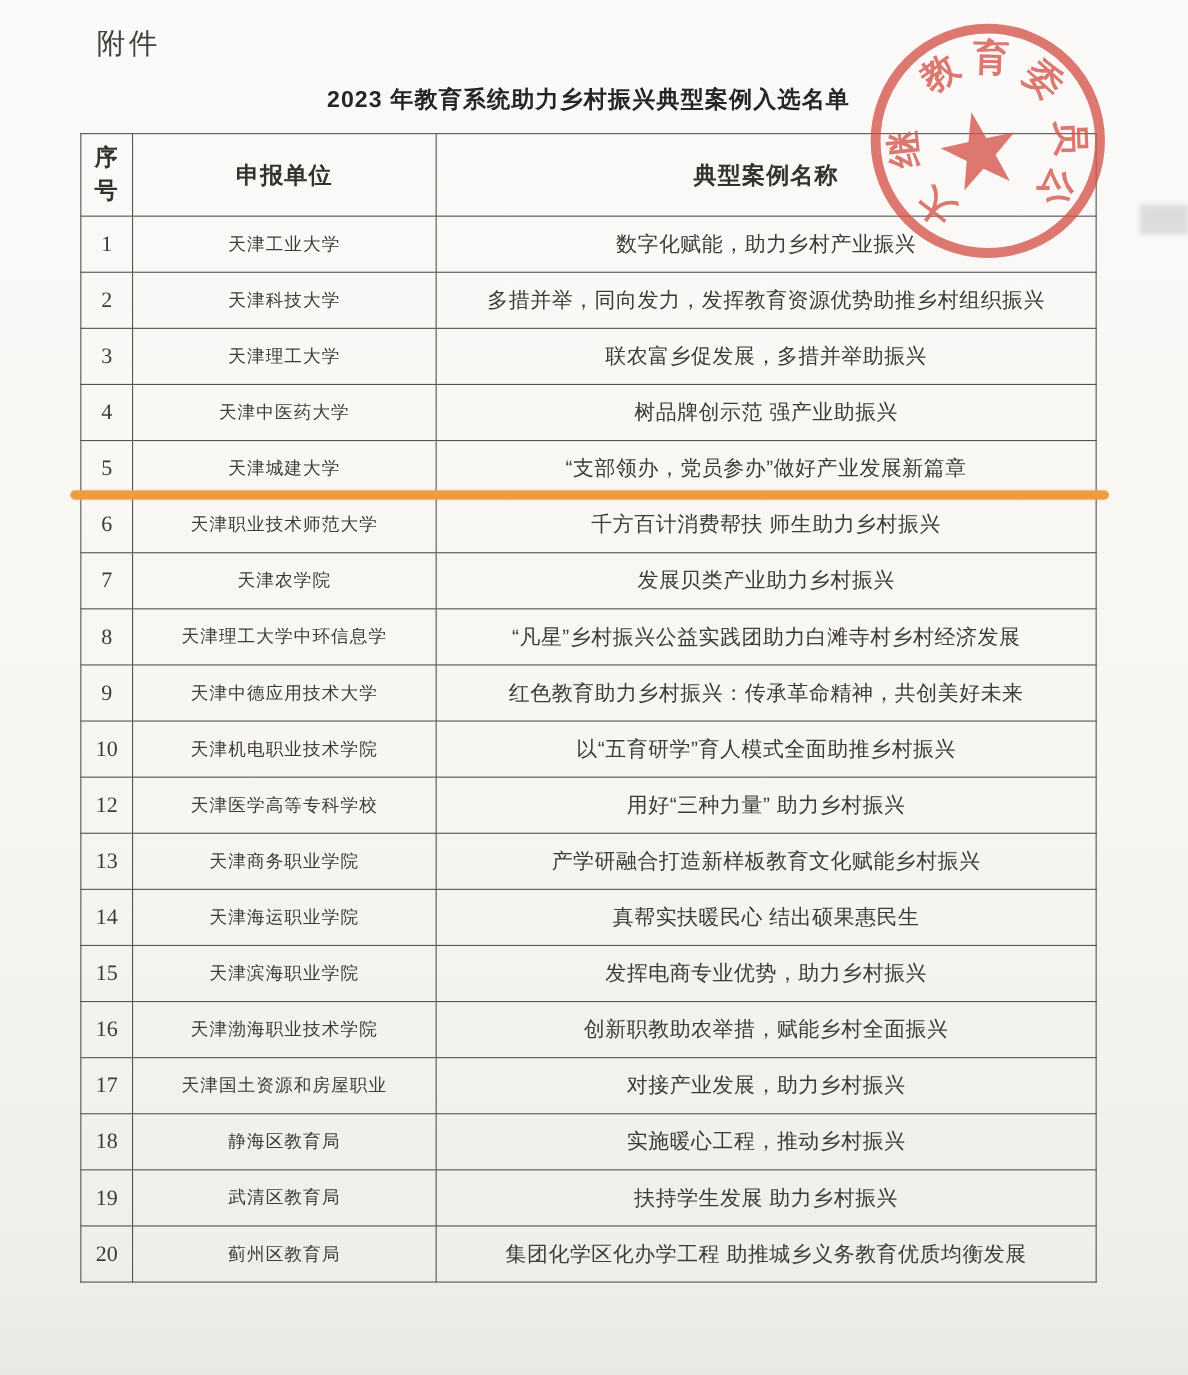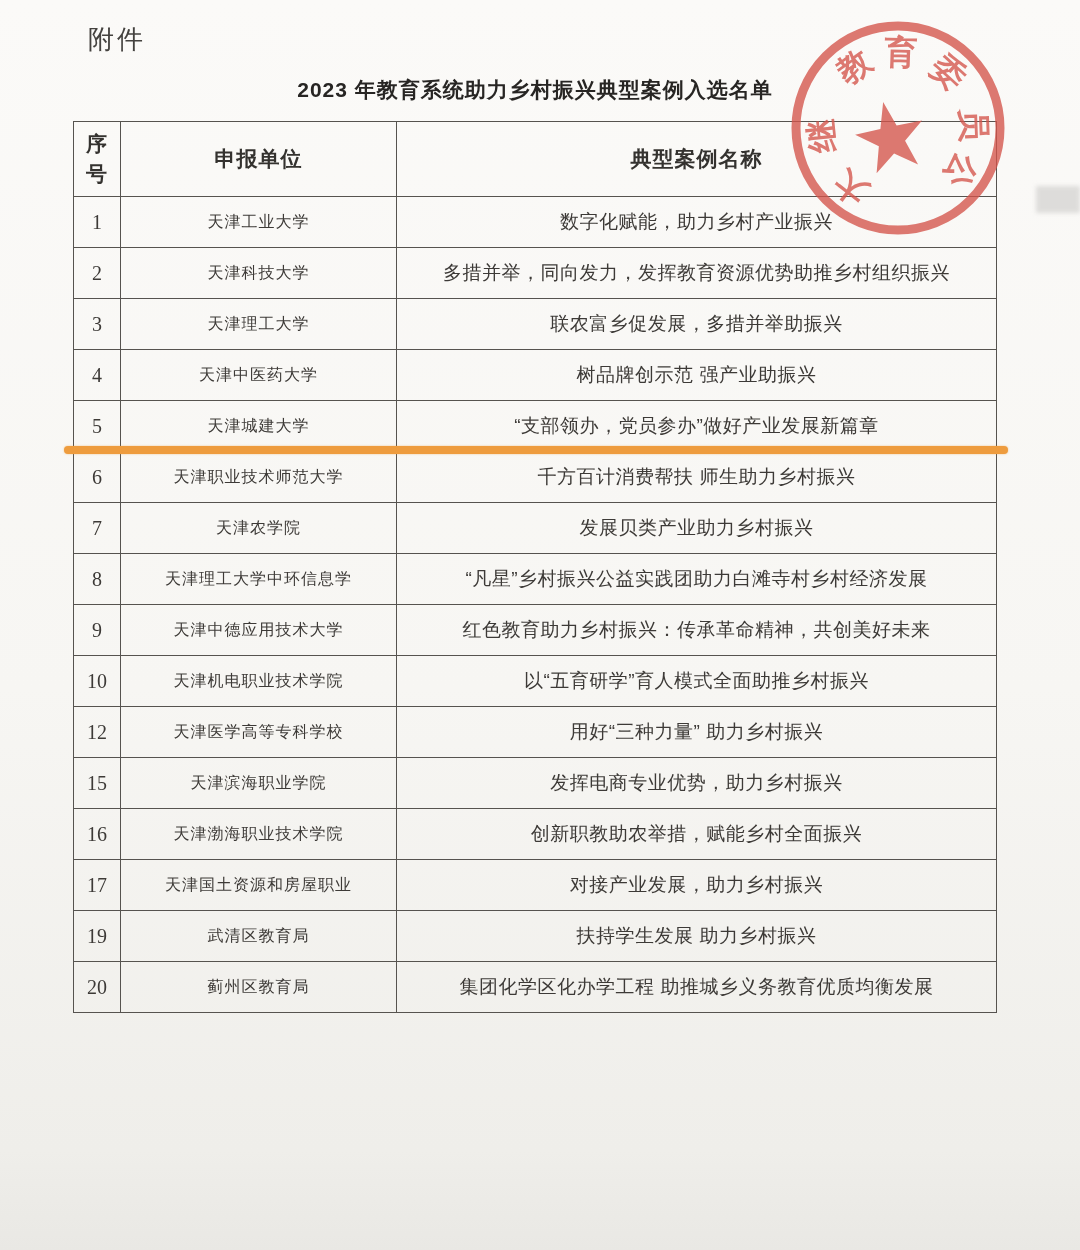--- a/index.html
+++ b/index.html
@@ -137,33 +137,48 @@
           <td class="c-index">10</td>
           <td class="c-unit">天津机电职业技术学院</td>
           <td class="c-case">以“五育研学”育人模式全面助推乡村振兴</td>
         </tr>
         <tr>
           <td class="c-index">12</td>
           <td class="c-unit">天津医学高等专科学校</td>
           <td class="c-case">用好“三种力量” 助力乡村振兴</td>
         </tr>
         <tr>
+          <td class="c-index">13</td>
+          <td class="c-unit">天津商务职业学院</td>
+          <td class="c-case">产学研融合打造新样板教育文化赋能乡村振兴</td>
+        </tr>
+        <tr>
+          <td class="c-index">14</td>
+          <td class="c-unit">天津海运职业学院</td>
+          <td class="c-case">真帮实扶暖民心 结出硕果惠民生</td>
+        </tr>
+        <tr>
           <td class="c-index">15</td>
           <td class="c-unit">天津滨海职业学院</td>
           <td class="c-case">发挥电商专业优势，助力乡村振兴</td>
         </tr>
         <tr>
           <td class="c-index">16</td>
           <td class="c-unit">天津渤海职业技术学院</td>
           <td class="c-case">创新职教助农举措，赋能乡村全面振兴</td>
         </tr>
         <tr>
           <td class="c-index">17</td>
           <td class="c-unit">天津国土资源和房屋职业</td>
           <td class="c-case">对接产业发展，助力乡村振兴</td>
+        </tr>
+        <tr>
+          <td class="c-index">18</td>
+          <td class="c-unit">静海区教育局</td>
+          <td class="c-case">实施暖心工程，推动乡村振兴</td>
         </tr>
         <tr>
           <td class="c-index">19</td>
           <td class="c-unit">武清区教育局</td>
           <td class="c-case">扶持学生发展 助力乡村振兴</td>
         </tr>
         <tr>
           <td class="c-index">20</td>
           <td class="c-unit">蓟州区教育局</td>
           <td class="c-case">集团化学区化办学工程 助推城乡义务教育优质均衡发展</td>

